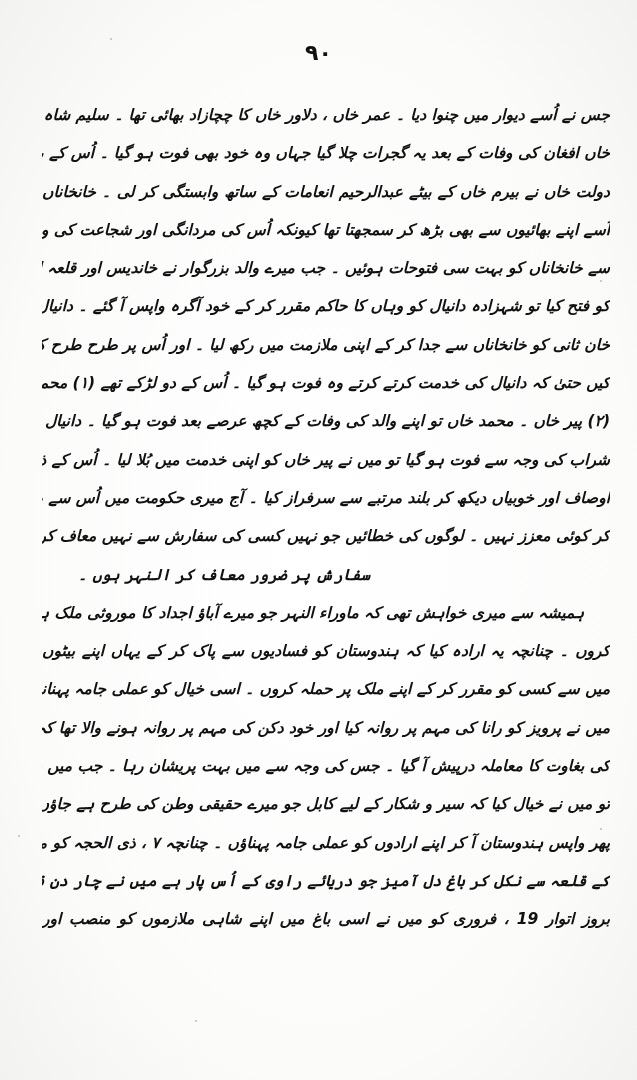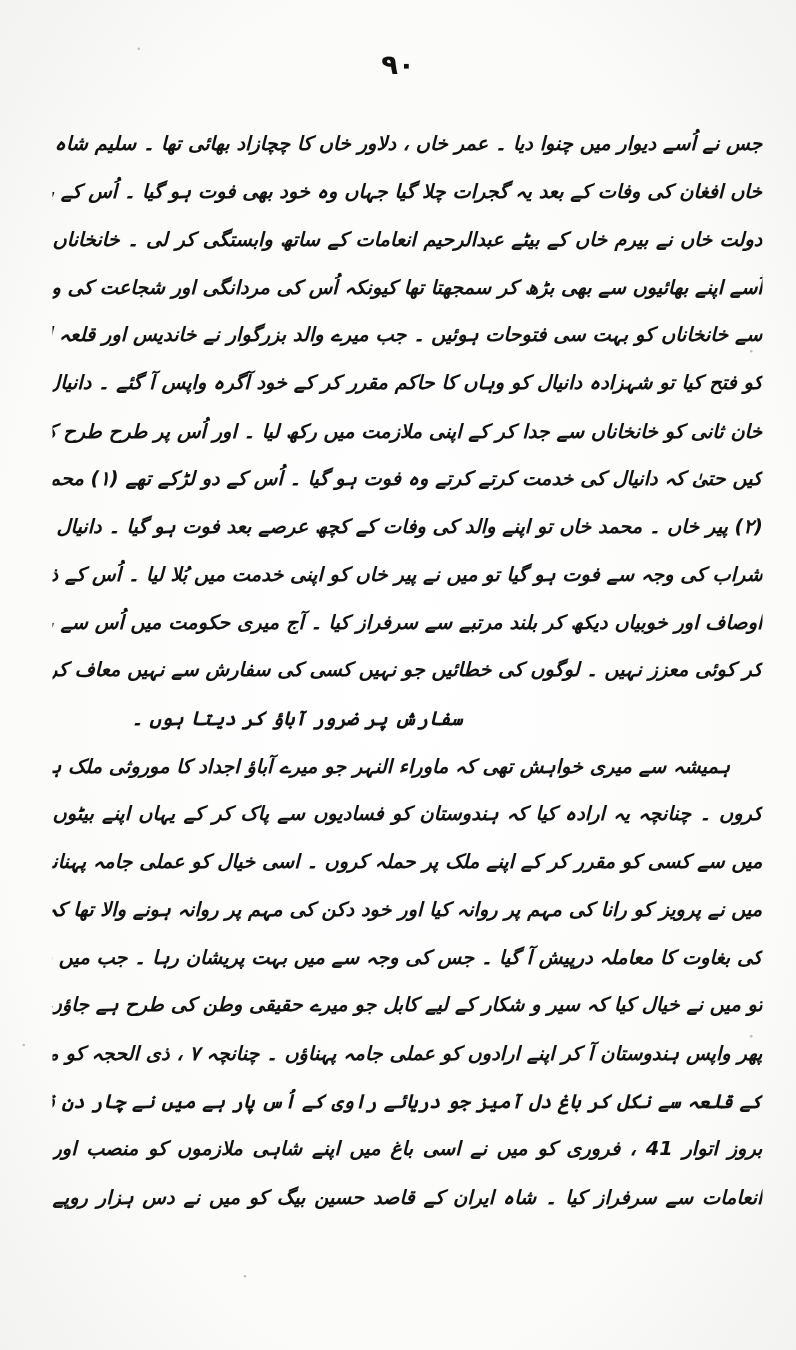--- a/index.html
+++ b/index.html
@@ -70,33 +70,32 @@
       <div class="line">دولت خاں نے بیرم خاں کے بیٹے عبدالرحیم انعامات کے ساتھ وابستگی کر لی ۔ خانخاناں</div>
       <div class="line">اُسے اپنے بھائیوں سے بھی بڑھ کر سمجھتا تھا کیونکہ اُس کی مردانگی اور شجاعت کی وجہ</div>
       <div class="line">سے خانخاناں کو بہت سی فتوحات ہوئیں ۔ جب میرے والد بزرگوار نے خاندیس اور قلعہ اسیر</div>
       <div class="line">کو فتح کیا تو شہزادہ دانیال کو وہاں کا حاکم مقرر کر کے خود آگرہ واپس آ گئے ۔ دانیال نے دولت</div>
       <div class="line">خان ثانی کو خانخاناں سے جدا کر کے اپنی ملازمت میں رکھ لیا ۔ اور اُس پر طرح طرح کی مہربانیاں</div>
       <div class="line">کیں حتیٰ کہ دانیال کی خدمت کرتے کرتے وہ فوت ہو گیا ۔ اُس کے دو لڑکے تھے (۱) محمد خان</div>
       <div class="line">(۲) پیر خاں ۔ محمد خاں تو اپنے والد کی وفات کے کچھ عرصے بعد فوت ہو گیا ۔ دانیال بھی کثرت</div>
       <div class="line">شراب کی وجہ سے فوت ہو گیا تو میں نے پیر خاں کو اپنی خدمت میں بُلا لیا ۔ اُس کے ذاتی</div>
       <div class="line">اوصاف اور خوبیاں دیکھ کر بلند مرتبے سے سرفراز کیا ۔ آج میری حکومت میں اُس سے بڑھ</div>
       <div class="line">کر کوئی معزز نہیں ۔ لوگوں کی خطائیں جو نہیں کسی کی سفارش سے نہیں معاف کرتا اس کی</div>
-      <div class="line short-centered">سفارش پر ضرور آباؤ کر دیتا ہوں ۔</div>
+      <div class="line short-centered">سفارش پر ضرور معاف کر النہر ہوں ۔</div>
     </div>
     <div>
       <div class="line indent">ہمیشہ سے میری خواہش تھی کہ ماوراء النہر جو میرے آباؤ اجداد کا موروثی ملک ہے فتح</div>
       <div class="line">کروں ۔ چنانچہ یہ ارادہ کیا کہ ہندوستان کو فسادیوں سے پاک کر کے یہاں اپنے بیٹوں</div>
       <div class="line">میں سے کسی کو مقرر کر کے اپنے ملک پر حملہ کروں ۔ اسی خیال کو عملی جامہ پہنانے کے لیے</div>
       <div class="line">میں نے پرویز کو رانا کی مہم پر روانہ کیا اور خود دکن کی مہم پر روانہ ہونے والا تھا کہ خسرو</div>
       <div class="line">کی بغاوت کا معاملہ درپیش آ گیا ۔ جس کی وجہ سے میں بہت پریشان رہا ۔ جب میں خسرو کے</div>
       <div class="line">تو میں نے خیال کیا کہ سیر و شکار کے لیے کابل جو میرے حقیقی وطن کی طرح ہے جاؤں اور</div>
       <div class="line">پھر واپس ہندوستان آ کر اپنے ارادوں کو عملی جامہ پہناؤں ۔ چنانچہ ۷ ، ذی الحجہ کو میں لاہور</div>
       <div class="line">کے قلعہ سے نکل کر باغ دل آمیز جو دریائے راوی کے اُس پار ہے میں نے چار دن قیام کیا ۔</div>
-      <div class="line">بروز اتوار 41 ، فروری کو میں نے اسی باغ میں اپنے شاہی ملازموں کو منصب اور</div>
-      <div class="line">انعامات سے سرفراز کیا ۔ شاہ ایران کے قاصد حسین بیگ کو میں نے دس ہزار روپے</div>
+      <div class="line">بروز اتوار 19 ، فروری کو میں نے اسی باغ میں اپنے شاہی ملازموں کو منصب اور</div>
     </div>
   </div>
 
   <span class="speck" style="left:110px;top:38px"></span>
   <span class="speck" style="left:600px;top:280px"></span>
   <span class="speck" style="left:600px;top:828px"></span>
   <span class="speck" style="left:195px;top:1020px"></span>
   <span class="speck" style="left:18px;top:835px"></span>
 </div>
 

